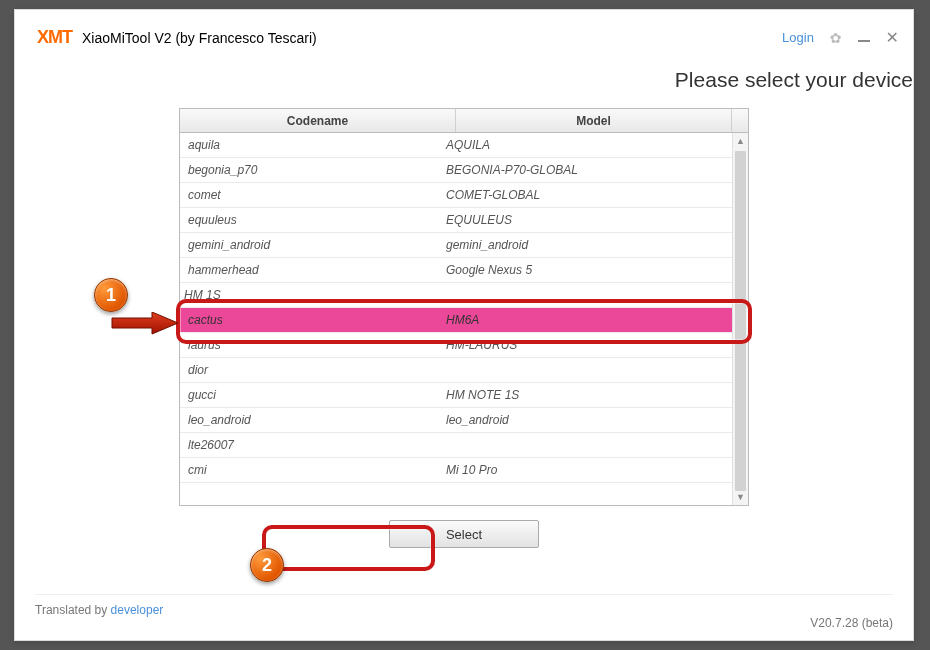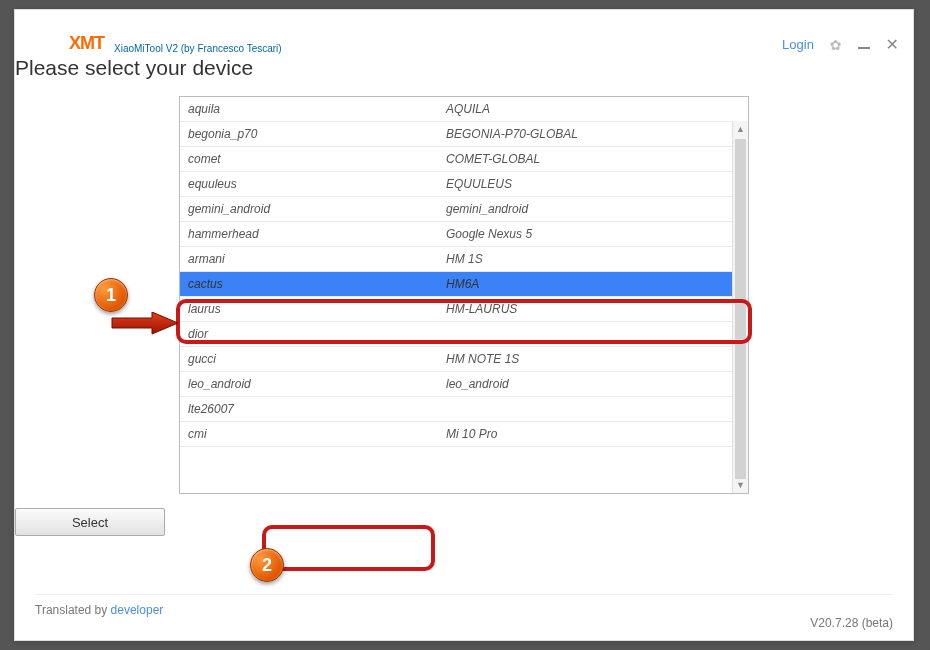--- a/index.html
+++ b/index.html
@@ -13,64 +13,63 @@
 }
 .window {
   position: absolute;
   left: 14px; top: 9px;
   width: 900px; height: 632px;
   background: #fff;
   border: 1px solid #ddd;
   box-shadow: 0 2px 6px rgba(0,0,0,.15);
 }
 .titlebar {
-  display: flex; align-items: flex-end;
+  display: flex; align-items: center;
   padding: 11px 14px 0 22px;
   height: 44px;
-  margin-left: 32px;
 }
 .logo { 
   font-weight: 700; font-size: 18px; letter-spacing: -1px;
   font-family: Arial, sans-serif;
 }
 .logo-x { color:#ff6a00; } .logo-m{color:#ff6a00;} .logo-t{color:#ff6a00;}
-.title { color:#0369a1; font-size:10px; margin-left:10px; }
+.title { color:#000000; font-size:14px; margin-left:10px; }
 .tb-right { margin-left:auto; display:flex; align-items:center; gap:16px; }
 .login-link { color:#4a90d9; font-size:13px; cursor:pointer; }
 .gear { color:#bbb; font-size:14px; cursor:pointer; }
 .min { width:12px; height:2px; background:#888; cursor:pointer; display:inline-block; margin-top:6px;}
 .close { color:#888; font-size:16px; cursor:pointer; font-weight:300; }
 .heading {
-  text-align:left; color:#333; font-size:21px;
-  margin-top:2px; font-weight:400;
+  text-align:right; color:#333; font-size:21px;
+  margin-top:14px; font-weight:400;
 }
 .table-wrap {
   width:570px; height:398px;
   margin:16px auto 0; position:relative;
   border:1px solid #bcbcbc;
   overflow:hidden;
 }
 .thead { display:flex; background:linear-gradient(#fafafa,#e8e8e8);
   border-bottom:1px solid #bcbcbc; height:24px; }
 .thead div { flex:1; text-align:center; font-weight:700; font-size:12px;
   line-height:24px; color:#444; border-right:1px solid #d0d0d0; }
 .thead div:last-child { border-right:none; flex:0 0 16px; background:linear-gradient(#fafafa,#e8e8e8); }
 .tbody { height:372px; overflow:hidden; position:relative;font-style:italic; }
 .row { display:flex; height:25px; border-bottom:1px solid #eaeaea;
   font-size:12px; color:#555; align-items:center; }
 .row .c1 { width: 262px; padding-left:8px; }
 .row .c2 { flex:1; padding-left:4px; }
-.row.sel { background:#3b82f6; color:#333; }
+.row.sel { background:#ec4899; color:#333; }
 .scrollbar { position:absolute; right:0; top:24px; width:16px; bottom:0;
   background:#f4f4f4; border-left:1px solid #e0e0e0; }
 .scroll-arrow { height:16px; display:flex; align-items:center; justify-content:center;
   font-size:9px; color:#888; cursor:pointer; }
 .scroll-thumb { position:absolute; left:2px; right:2px; top:18px; height:340px;
   background:#d2d2d2; border-radius:1px; }
-.btns { display:flex; justify-content:center; margin-top:14px;flex-direction:column; }
+.btns { display:flex; justify-content:center; margin-top:14px; }
 .btn { width:150px; height:28px; font-size:13px; color:#333;
   background:linear-gradient(#fbfbfb,#e2e2e2); border:1px solid #aaa;
   border-radius:2px; cursor:pointer; }
 .footer { position:absolute; bottom:10px; left:20px; right:20px;
   display:flex; font-size:12px; color:#777; border-top:1px solid #eee; padding-top:8px;}
 .footer a { color:#4a90d9; text-decoration:none; }
 .version { margin-left:auto;margin-top:13px; }
 
 .anno-row-hi { position:absolute; border:4px solid #c81818; border-radius:10px;
   width:576px; height:45px; left:176px; top:299px;
@@ -100,20 +99,25 @@
       <span class="login-link">Login</span>
       <span class="gear">✿</span>
       <span class="min"></span>
       <span class="close">✕</span>
     </div>
   </div>
 
   <div class="heading">Please select your device</div>
 
   <div class="table-wrap">
+    <div class="thead">
+      <div>Codename</div>
+      <div>Model</div>
+      <div></div>
+    </div>
     <div class="tbody" id="tbody">
         <div class="row">
           <div class="c1">aquila</div>
           <div class="c2">AQUILA</div>
         </div>
         <div class="row">
           <div class="c1">begonia_p70</div>
           <div class="c2">BEGONIA-P70-GLOBAL</div>
         </div>
         <div class="row">
@@ -126,21 +130,20 @@
         </div>
         <div class="row">
           <div class="c1">gemini_android</div>
           <div class="c2">gemini_android</div>
         </div>
         <div class="row">
           <div class="c1">hammerhead</div>
           <div class="c2">Google Nexus 5</div>
         </div>
         <div class="row">
-          <div class="c1">armani</div>
           <div class="c2">HM 1S</div>
         </div>
         <div class="row sel">
           <div class="c1">cactus</div>
           <div class="c2">HM6A</div>
         </div>
         <div class="row">
           <div class="c1">laurus</div>
           <div class="c2">HM-LAURUS</div>
         </div>

